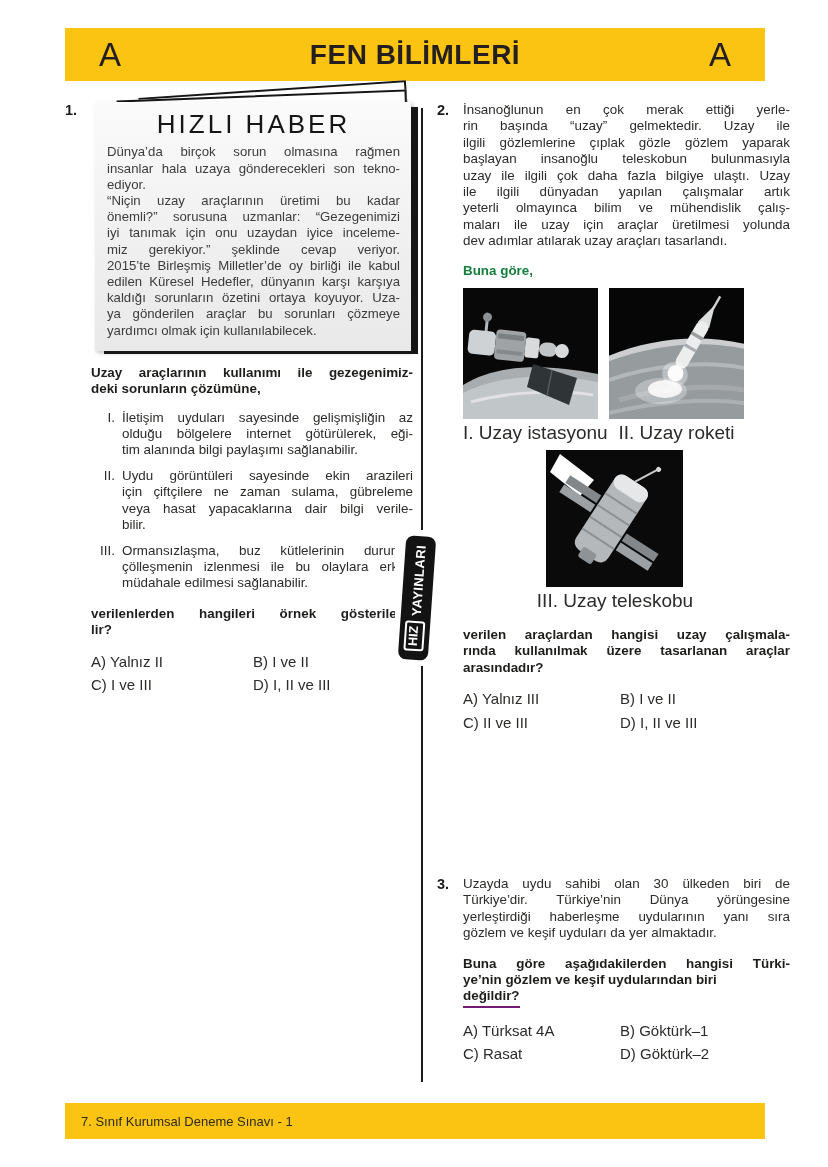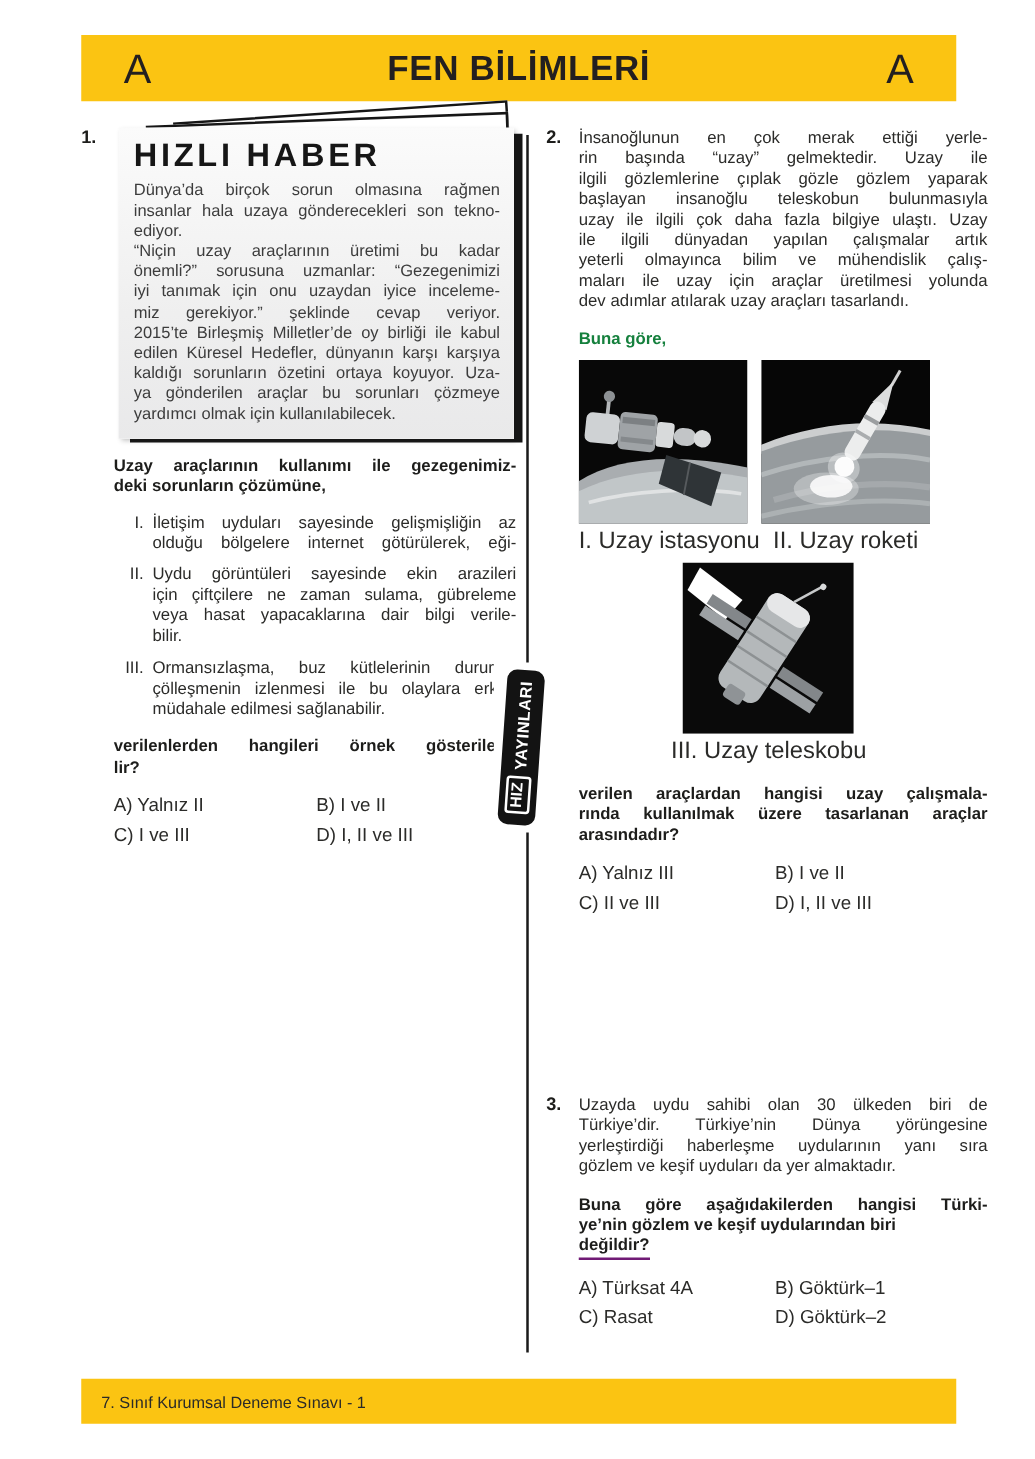--- a/index.html
+++ b/index.html
@@ -34,21 +34,21 @@
   .options.wide { grid-template-columns:157px 1fr; }
   .underline-word { border-bottom:2px solid #701a75; padding-bottom:1px; display:inline-block; }
 
   
   #q1 { left:65px; top:102px; width:348px; }
   .newspaper { position:relative; margin-left:4px; width:316px; }
   .sheet { position:absolute; background:#fff; border:2px solid #161616; height:26px; }
   .sheet1 { top:-7px; left:22px; width:290px; transform:rotate(-2.2deg); }
   .sheet2 { top:-13px; left:44px; width:268px; transform:rotate(-3.8deg); }
   .news-main { position:relative; background:linear-gradient(180deg,#fbfbfb 0%,#efefef 60%,#e9e9ea 100%); padding:12px 11px 12px 12px; box-shadow:8px 4px 0 -1px #161616, 2px 2px 4px rgba(0,0,0,0.25); }
-  .news-title { font-size:26px; font-weight:700; letter-spacing:3px; color:#161616; margin:2px 0 12px; }
+  .news-title { text-align:center; font-size:26px; font-weight:400; letter-spacing:3px; color:#161616; margin:2px 0 12px; }
   .news-body { font-size:13.2px; line-height:16.2px; color:#3c3c3c; }
 
   
   .rlist { margin-top:12px; }
   .ritem { display:flex; margin-bottom:9px; }
   .rnum { width:24px; text-align:right; margin-right:7px; flex:none; color:#2b2b29; }
   .rbody { flex:1; }
 
   
   #q2 { left:437px; top:102px; width:353px; }
@@ -108,20 +108,21 @@
       <div class="stem">
           <div class="jline">Uzay araçlarının kullanımı ile gezegenimiz-</div>
           <div class="jline-last">deki sorunların çözümüne,</div>
         </div>
       <div class="rlist">
         <div class="ritem">
           <div class="rnum">I.</div>
           <div class="rbody">
               <div class="jline">İletişim uyduları sayesinde gelişmişliğin az</div>
               <div class="jline">olduğu bölgelere internet götürülerek, eği-</div>
+              <div class="jline-last">tim alanında bilgi paylaşımı sağlanabilir.</div>
             </div>
         </div>
         <div class="ritem">
           <div class="rnum">II.</div>
           <div class="rbody">
               <div class="jline">Uydu görüntüleri sayesinde ekin arazileri</div>
               <div class="jline">için çiftçilere ne zaman sulama, gübreleme</div>
               <div class="jline">veya hasat yapacaklarına dair bilgi verile-</div>
               <div class="jline-last">bilir.</div>
             </div>

